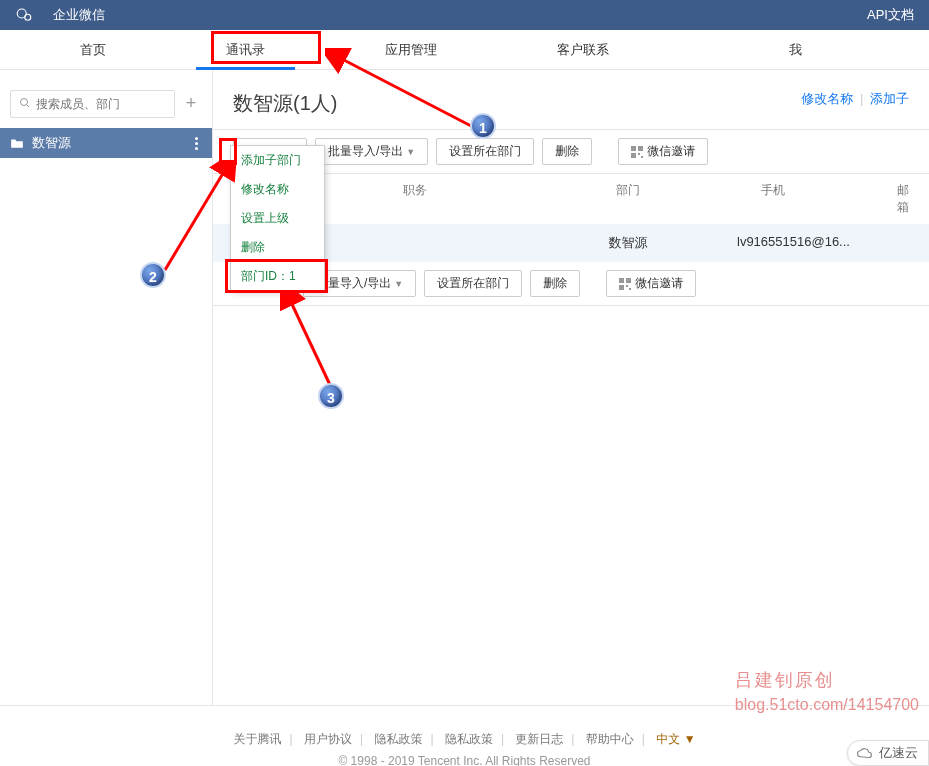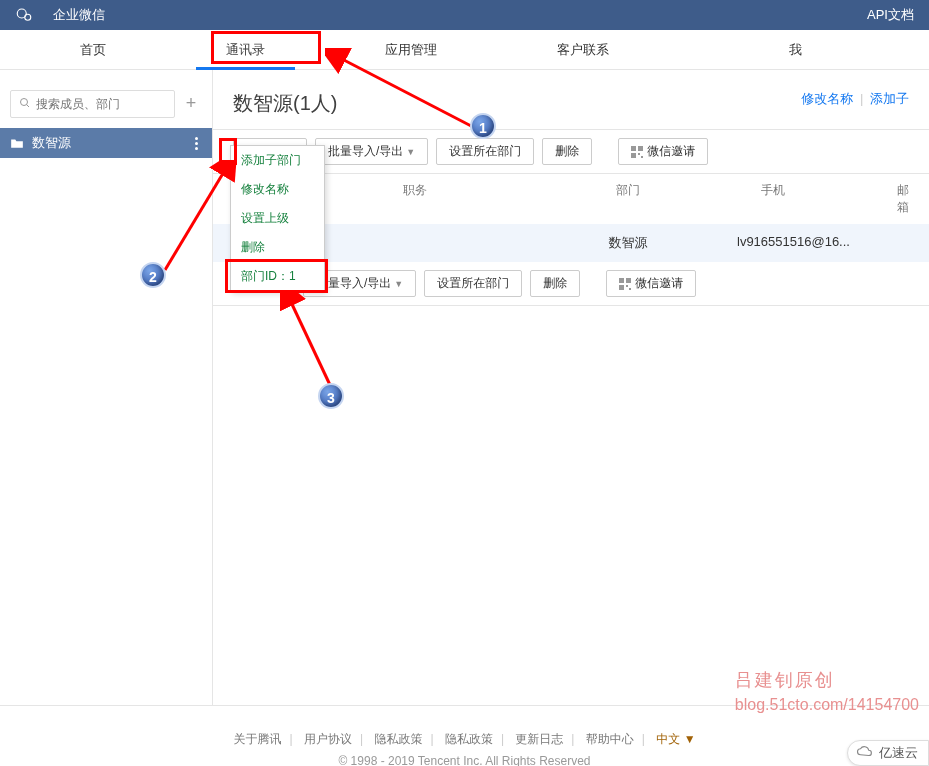--- a/index.html
+++ b/index.html
@@ -59,21 +59,21 @@
     .menu-item { padding: 6px 10px; font-size: 12px; cursor: pointer; color: #15803d; }
     
     .footer { text-align: center; padding: 25px 0; font-size: 12px; color: #787878; position: relative; }
     .footer-links { margin-bottom: 6px; }
     .footer-sep { margin: 0 8px; color: #ccc; }
     .footer-lang { color: #a16207; }
     .copyright { color: #999; }
     
     .watermark { position: absolute; right: 10px; bottom: 50px; color: #e89090; font-family: "SimSun", serif; font-size: 16px; text-align: left; line-height: 1.4; }
     
-    .yisu-badge { position: absolute; right: 0; bottom: 0; background: #fff; border: 1px solid #ddd; border-radius: 14px 0 0 14px; padding: 3px 10px 3px 8px; display: flex; gap: 5px; font-size: 13px; color: #555; box-shadow: 0 1px 3px rgba(0,0,0,0.1); }
+    .yisu-badge { position: absolute; right: 0; bottom: 0; background: #fff; border: 1px solid #ddd; border-radius: 14px 0 0 14px; padding: 3px 10px 3px 8px; display: flex; align-items: center; gap: 5px; font-size: 13px; color: #555; box-shadow: 0 1px 3px rgba(0,0,0,0.1); }
     .yisu-icon { width: 18px; height: 14px; }
     
     
     .red-box { position: absolute; border: 3px solid #ff0000; pointer-events: none; z-index: 20; }
     .red-box-1 { left: 211px; top: 31px; width: 110px; height: 33px; }
     .red-box-2 { left: 219px; top: 138px; width: 18px; height: 27px; }
     .red-box-3 { left: 225px; top: 259px; width: 103px; height: 34px; }
     
     .arrow { position: absolute; z-index: 21; pointer-events: none; }
     .marker-circle { position: absolute; width: 26px; height: 26px; border-radius: 50%; background: radial-gradient(circle at 35% 30%, #7aa5e8, #2a4d9e); border: 2px solid #c5d5f0; box-shadow: inset -2px -2px 4px rgba(0,0,0,0.3); color: #fff; font-weight: bold; font-size: 14px; text-align: center; line-height: 26px; z-index: 22; }

